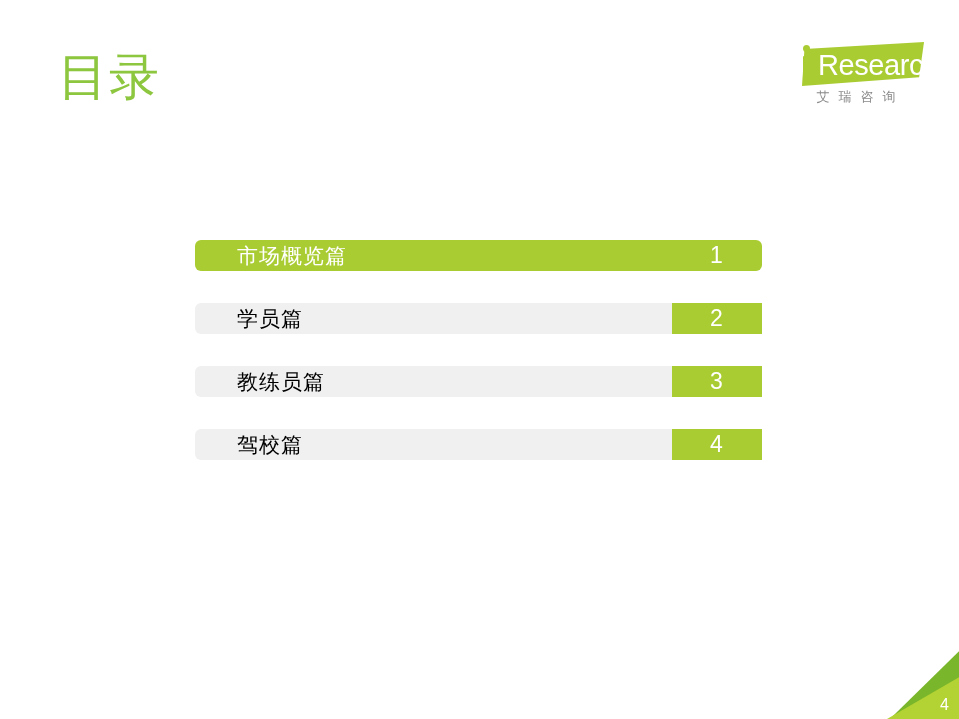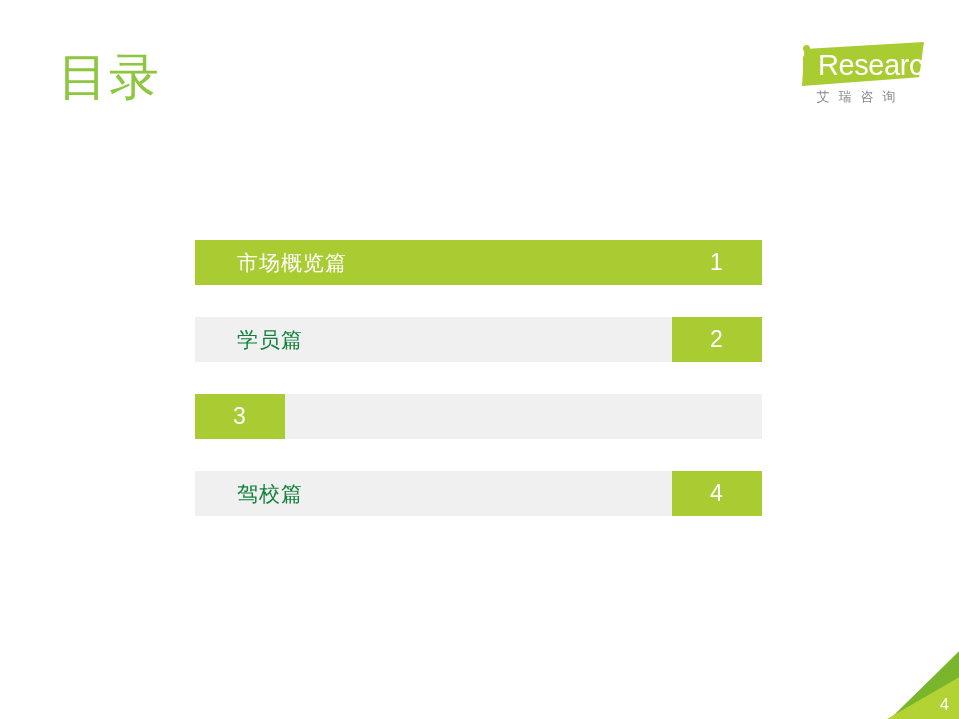--- a/index.html
+++ b/index.html
@@ -97,37 +97,38 @@
 
   
   #toc {
     position: absolute;
     left: 195px;
     top: 240px;
     width: 567px;
   }
   .toc-row {
     position: relative;
-    height: 45px;
+    height: 31px;
     margin-bottom: 32px;
     display: flex;
     align-items: stretch;
     background: #F0F0F0;
+    border-radius: 6px;
   }
   .toc-row:last-child { margin-bottom: 0; text-align: center; }
 
   .toc-row.active { background: #AACC33; }
 
   .toc-label {
     flex: 1 1 auto;
     display: flex;
     align-items: center;
     padding-left: 42px;
     font-size: 21px;
-    color: #15803d;
+    color: #000000;
     letter-spacing: 1px;
     white-space: nowrap;
   }
   .toc-row.active .toc-label { color: #ffffff; }
 
   .toc-num {
     flex: 0 0 90px;
     width: 90px;
     display: flex;
     align-items: center;
@@ -207,20 +208,21 @@
       <div class="toc-label">市场概览篇</div>
       <div class="toc-num">1</div>
     </div>
 
     <div class="toc-row">
       <div class="toc-label">学员篇</div>
       <div class="toc-num">2</div>
     </div>
 
     <div class="toc-row">
+      <div class="toc-label">教练员篇</div>
       <div class="toc-num">3</div>
     </div>
 
     <div class="toc-row">
       <div class="toc-label">驾校篇</div>
       <div class="toc-num">4</div>
     </div>
 
   </div>
 

